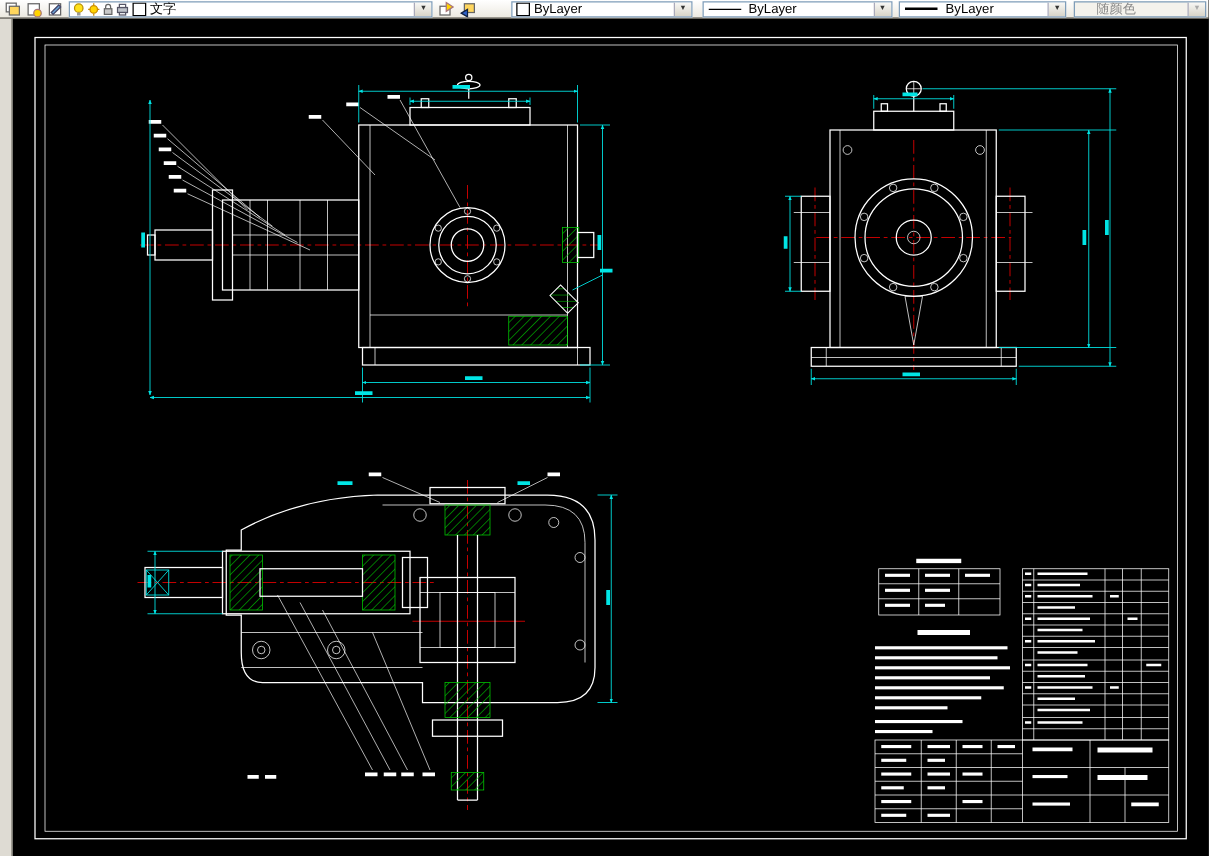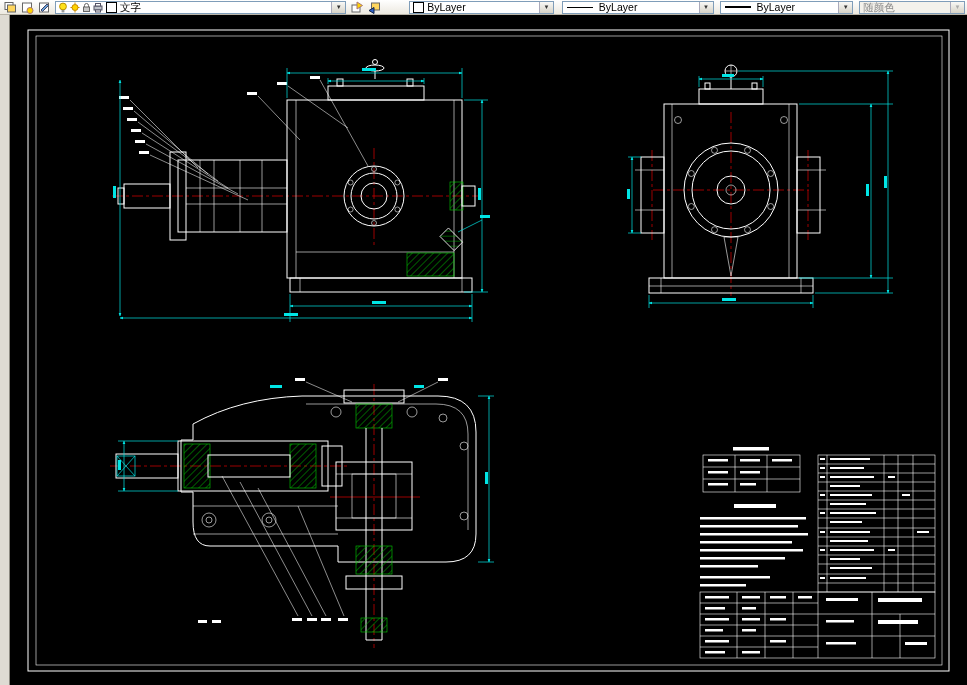--- a/index.html
+++ b/index.html
@@ -122,21 +122,21 @@
     <span class="sp" style="width:6px;"></span>
 
     <div class="combo" style="width:134px;">
       <span class="lsample thick"></span>
       <span class="txt" style="padding-left:6px;">ByLayer</span>
       <span class="arrow">▼</span>
     </div>
 
     <span class="sp" style="width:6px;"></span>
 
-    <div class="combo disabled" style="width:106px;">
+    <div class="combo disabled" style="width:106px;padding-left:14px;">
       <span class="txt">随颜色</span>
       <span class="arrow">▼</span>
     </div>
   </div>
 
   <div class="left-edge"></div>
 
   <div class="canvas">
   <svg width="967" height="670" viewBox="0 15 967 670">
     <defs>

